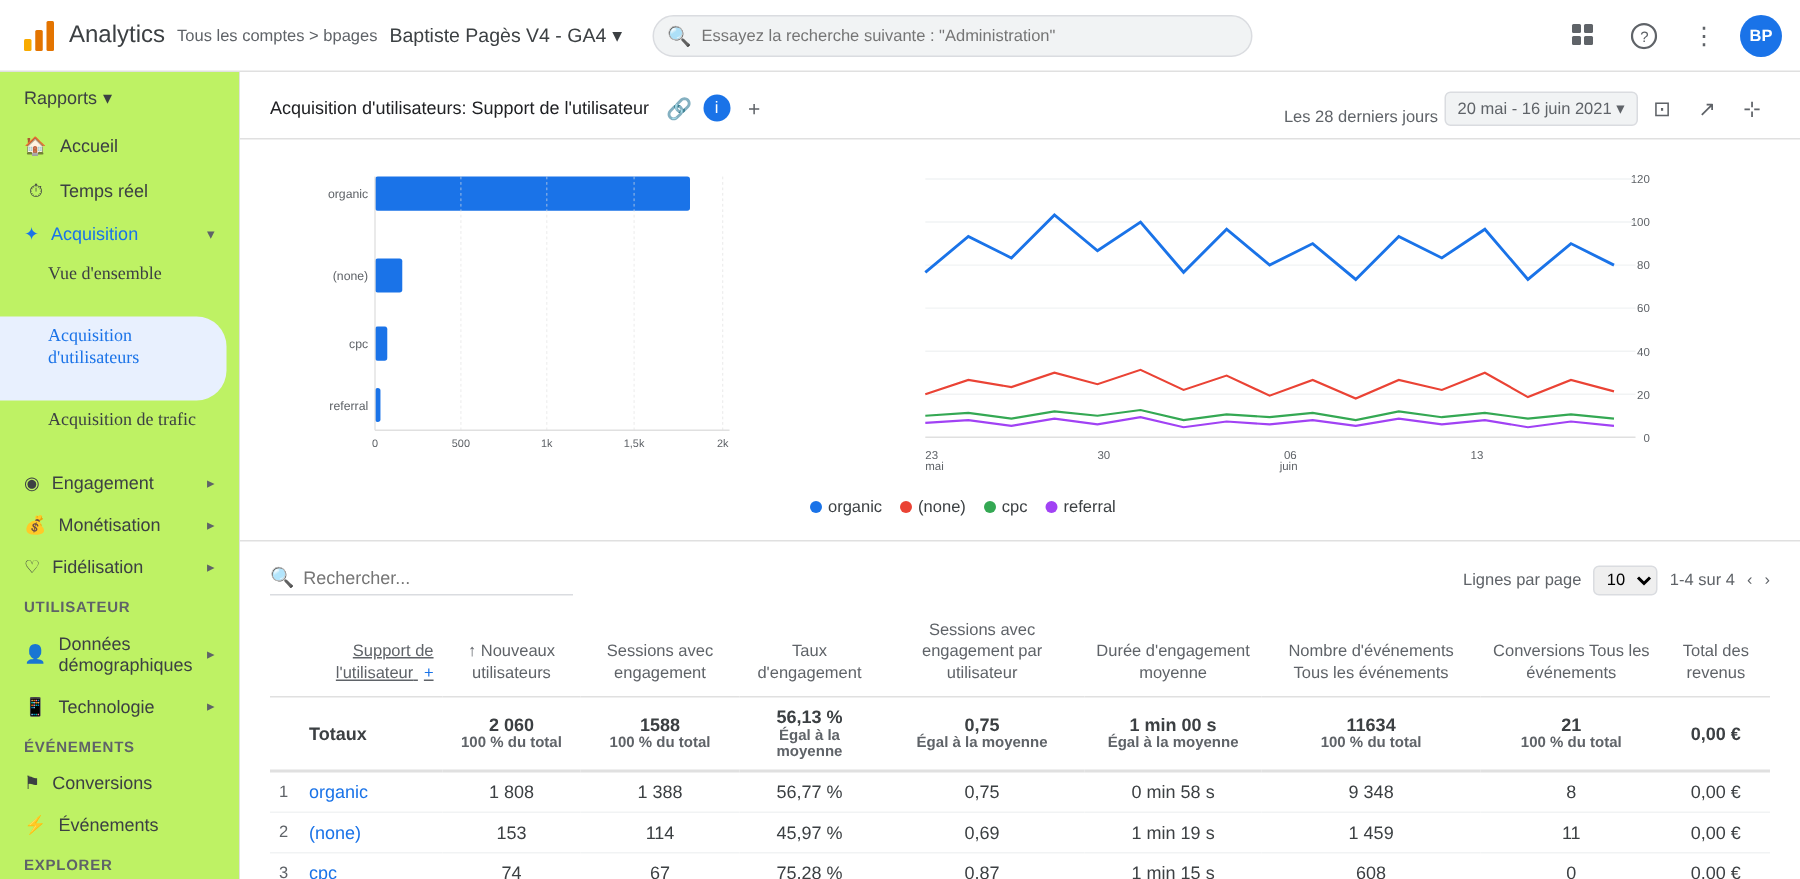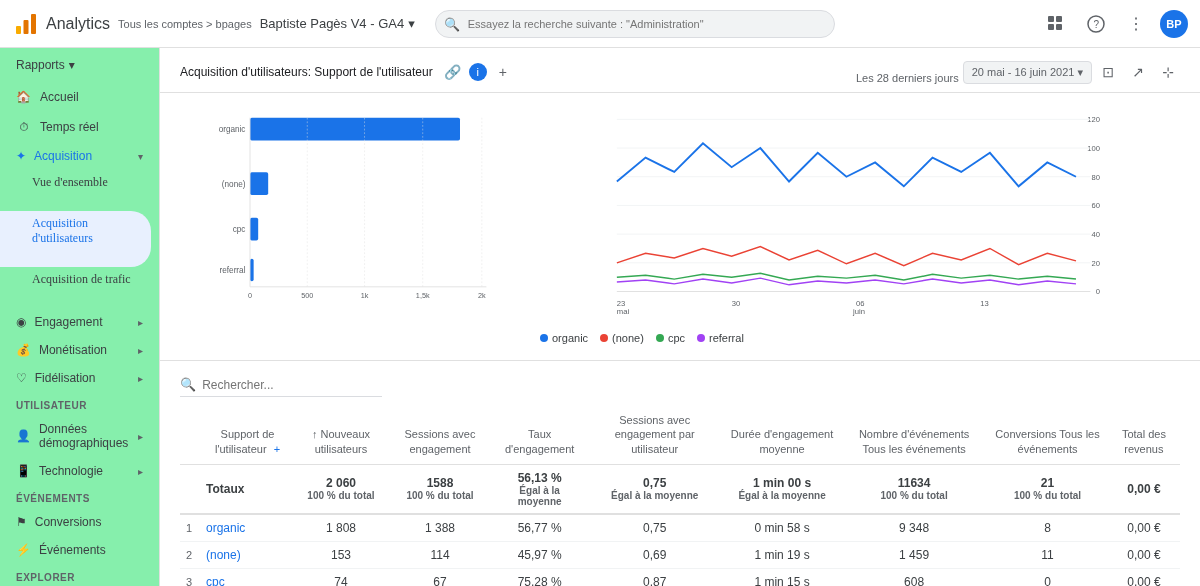--- a/index.html
+++ b/index.html
@@ -15,21 +15,21 @@
     .search-bar input { width: 100%; padding: 7px 12px 7px 32px; border: 1px solid #dadce0; border-radius: 24px; font-size: 13px; color: #3c4043; background: #f1f3f4; outline: none; }
     .search-bar .search-ico { position: absolute; left: 10px; top: 50%; transform: translateY(-50%); color: #5f6368; }
     .nav-right { margin-left: auto; display: flex; align-items: center; gap: 8px; }
     .nav-icon-btn { width: 32px; height: 32px; display: flex; align-items: center; justify-content: center; border-radius: 50%; cursor: pointer; color: #5f6368; }
     .avatar { width: 28px; height: 28px; border-radius: 50%; background: #1a73e8; color: #fff; display: flex; align-items: center; justify-content: center; font-size: 11px; font-weight: 600; cursor: pointer; }
 
     
     .main-layout { display: flex; flex: 1; overflow: hidden; }
 
     
-    .sidebar { width: 160px; border-right: 1px solid #e0e0e0; overflow-y: auto; flex-shrink: 0; background: #86efac; }
+    .sidebar { width: 160px; border-right: 1px solid #e0e0e0; overflow-y: auto; flex-shrink: 0; background: #bef264; }
     .sidebar-section { padding: 4px 0; }
     .sidebar-label { font-size: 10px; font-weight: 600; color: #5f6368; padding: 8px 16px 4px; letter-spacing: 0.5px; text-transform: uppercase; }
     .sidebar-item { display: flex; align-items: center; gap: 8px; padding: 7px 16px; cursor: pointer; font-size: 12px; color: #3c4043; border-radius: 0 20px 20px 0; margin-right: 8px; }
     .sidebar-item .item-icon { width: 16px; height: 16px; display: flex; align-items: center; justify-content: center; flex-shrink: 0; }
     .sub-item { padding-left: 32px; font-size: 12px; padding-top: 5px; padding-bottom: 21px; cursor: pointer; color: #3c4043; font-family: Liberation Serif, serif; }
     .sub-item.active { color: #1a73e8; font-weight: 500; }
     .expandable { display: flex; align-items: center; justify-content: space-between; padding: 7px 16px; cursor: pointer; font-size: 12px; color: #3c4043; }
     .expandable.open { color: #1a73e8; font-weight: 500; }
     .expandable .left { display: flex; align-items: center; gap: 8px; }
     .chevron { font-size: 10px; color: #5f6368; }
@@ -56,21 +56,21 @@
     
     .table-area { padding: 8px 20px; }
     .table-controls { display: flex; align-items: center; justify-content: space-between; padding: 8px 0; }
     .search-input-row { display: flex; align-items: center; gap: 6px; border-bottom: 1px solid #dadce0; padding-bottom: 4px; }
     .search-input-row input { border: none; outline: none; font-size: 12px; color: #3c4043; width: 180px; }
     .pagination-info { font-size: 11px; color: #5f6368; display: flex; align-items: center; gap: 8px; }
     .per-page-select { border: 1px solid #dadce0; border-radius: 4px; padding: 2px 4px; font-size: 11px; }
     
     table { width: 100%; border-collapse: collapse; font-size: 12px; }
     th { padding: 8px 6px; text-align: center; font-weight: 500; color: #5f6368; font-size: 11px; border-bottom: 1px solid #e0e0e0; vertical-align: bottom; line-height: 1.3; }
-    th.left { text-align: center; }
+    th.left { text-align: right; text-decoration: underline; }
     td { padding: 6px 6px; text-align: center; color: #3c4043; border-bottom: 1px solid #f1f3f4; font-size: 12px; }
     td.left { text-align: left; }
     tr.totals td { font-weight: 700; color: #3c4043; border-bottom: 2px solid #e0e0e0; }
     
     
     .bar-chart-svg { width: 100%; height: 200px; }
 
     .reports-btn { display: flex; align-items: center; gap: 4px; padding: 6px 16px; font-size: 12px; cursor: pointer; color: #3c4043; }
   </style>
 </head>
@@ -326,20 +326,31 @@
           </div>
         </div>
       </div>
     </div>
 
     <div class="table-area">
       <div class="table-controls">
         <div class="search-input-row">
           <span style="color:#5f6368;font-size:13px;">🔍</span>
           <input type="text" placeholder="Rechercher..." style="">
+        </div>
+        <div class="pagination-info">
+          <span>Lignes par page</span>
+          <select class="per-page-select">
+            <option>10</option>
+            <option>25</option>
+            <option>50</option>
+          </select>
+          <span>1-4 sur 4</span>
+          <span style="cursor:pointer;color:#5f6368;">‹</span>
+          <span style="cursor:pointer;color:#5f6368;">›</span>
         </div>
       </div>
 
       <table>
         <thead>
           <tr>
             <th class="left" style="width:20px;"></th>
             <th class="left" style="font-size:11px;">
               <span>Support de l'utilisateur</span>
               <span style="color:#1a73e8;margin-left:4px;cursor:pointer;">+</span>

